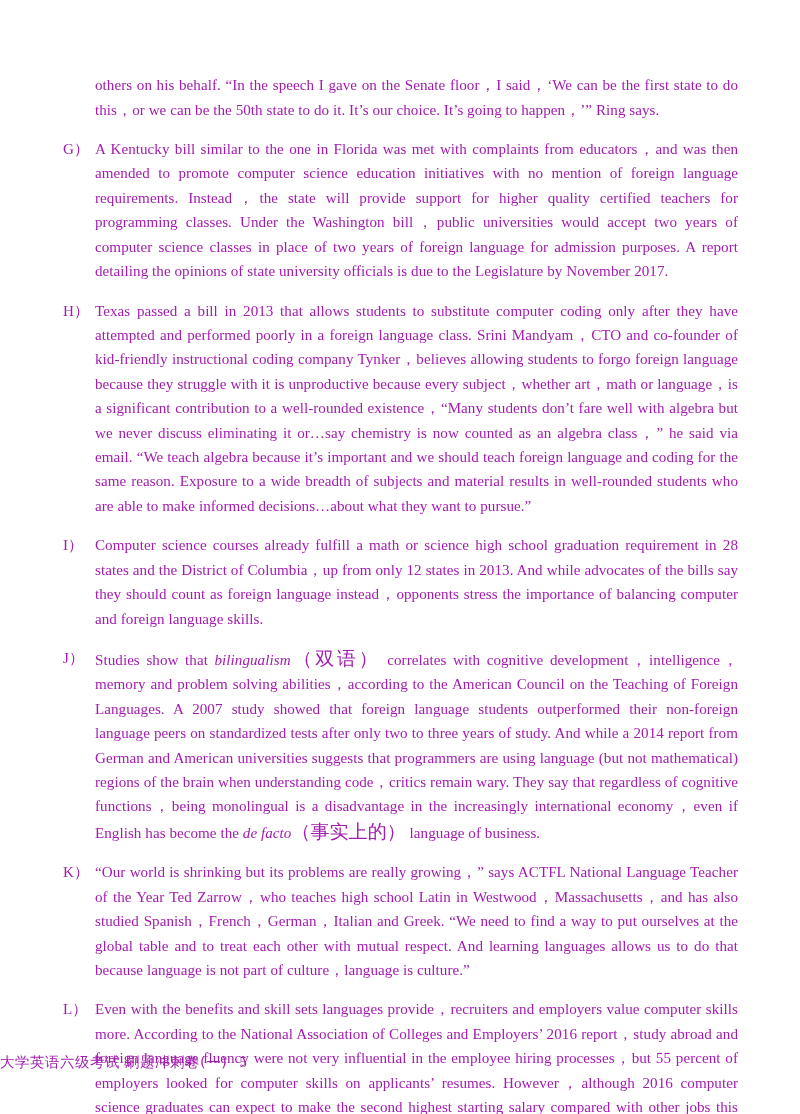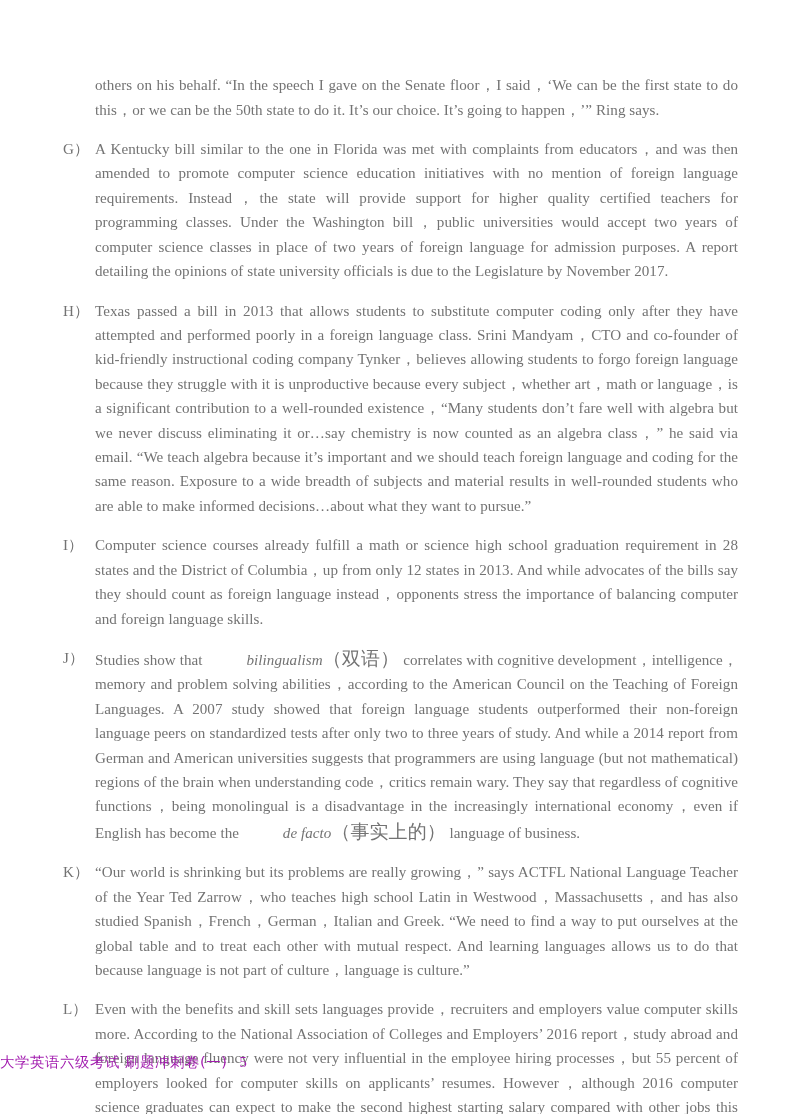--- a/index.html
+++ b/index.html
@@ -31,21 +31,21 @@
   }
 
   
   .para {
     position: relative;
     display: block;
     font-size: 15.1px;
     line-height: 24.4px;
     text-align: justify;
     text-justify: inter-word;
-    color: #737373;
+    color: #a21caf;
     letter-spacing: 0.05px;
   }
 
   
   .para.cont {
     margin-left: 32px;
     width: calc(100% - 32px);
   }
 
   
@@ -62,21 +62,20 @@
     line-height: 24.4px;
     white-space: pre;
   }
 
   .body-text {
     display: block;
   }
 
   .it {
     font-style: italic;
-    margin-left: 40px;
   }
 
   .cjk {
     font-family: "DejaVu Sans", "Liberation Sans", sans-serif;
     font-size: 19px;
   }
 
   
   .footer {
     position: absolute;

